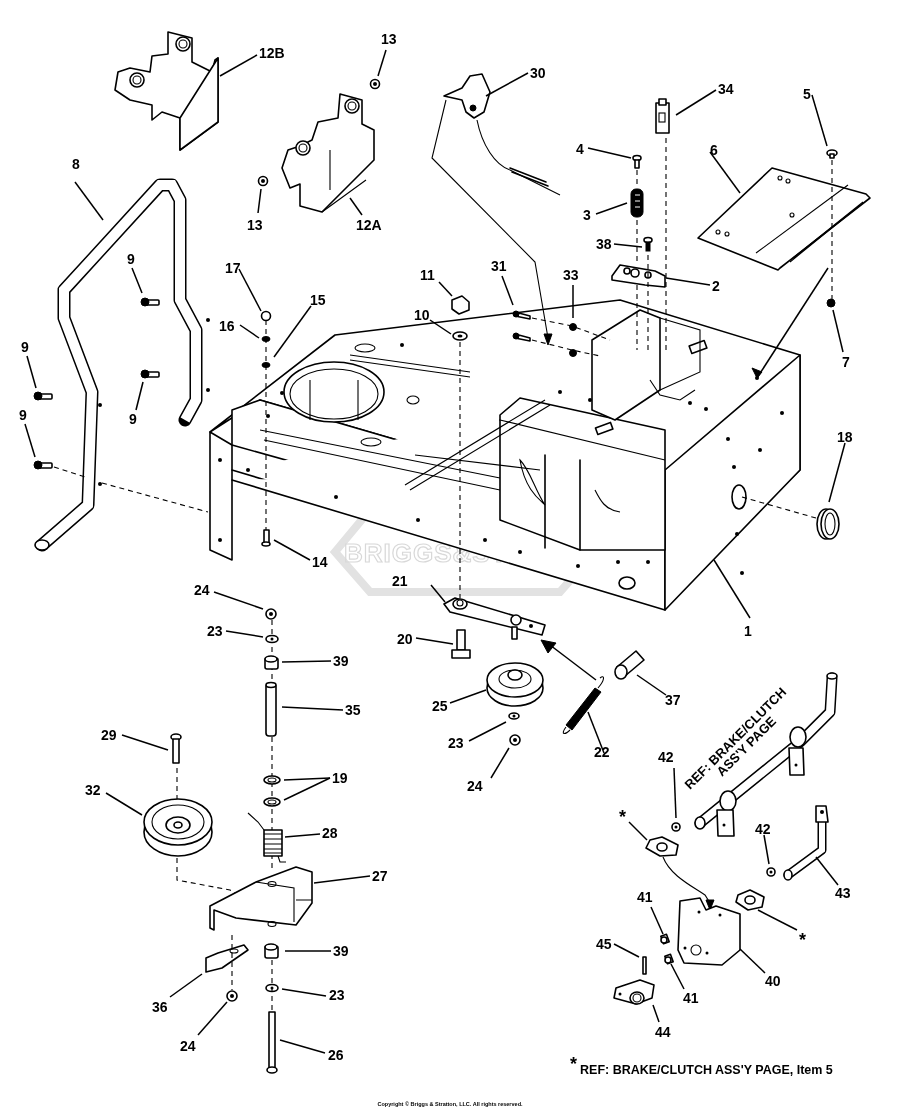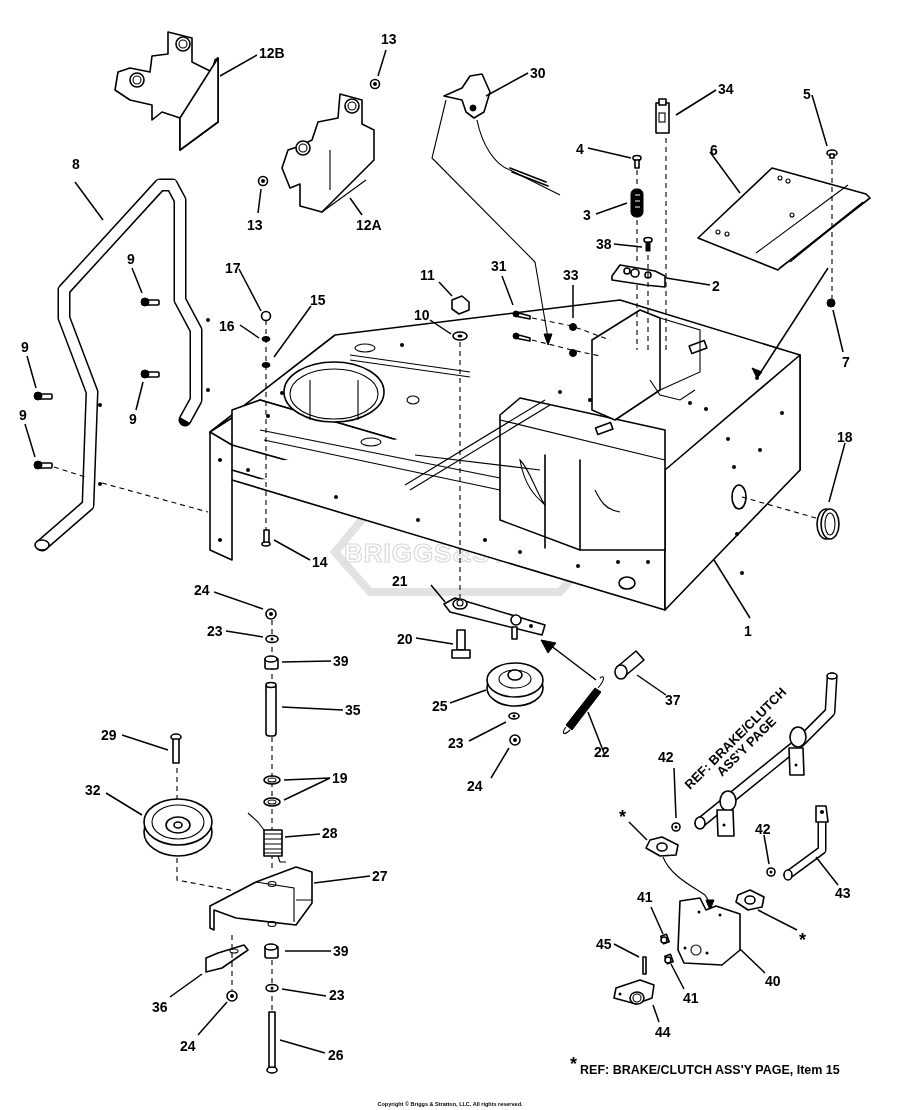--- a/index.html
+++ b/index.html
@@ -558,16 +558,16 @@
     <text class="callout" x="755" y="834">42</text>
     <text class="callout" x="835" y="898">43</text>
     <text class="callout" x="655" y="1037">44</text>
     <text class="callout" x="596" y="949">45</text>
     <text class="callout" x="619" y="823" style="font-size:18px">*</text>
     <text class="callout" x="799" y="946" style="font-size:18px">*</text>
   </g>
 </svg>
 
 <div class="footnote">
-  <span class="star">*</span><span>REF: BRAKE/CLUTCH ASS'Y PAGE, Item 15</span>
+  <span class="star">*</span><span>REF: BRAKE/CLUTCH ASS'Y PAGE, Item 5</span>
 </div>
 
 <div class="copyright">Copyright © Briggs &amp; Stratton, LLC. All rights reserved.</div>
 
 </body></html>

